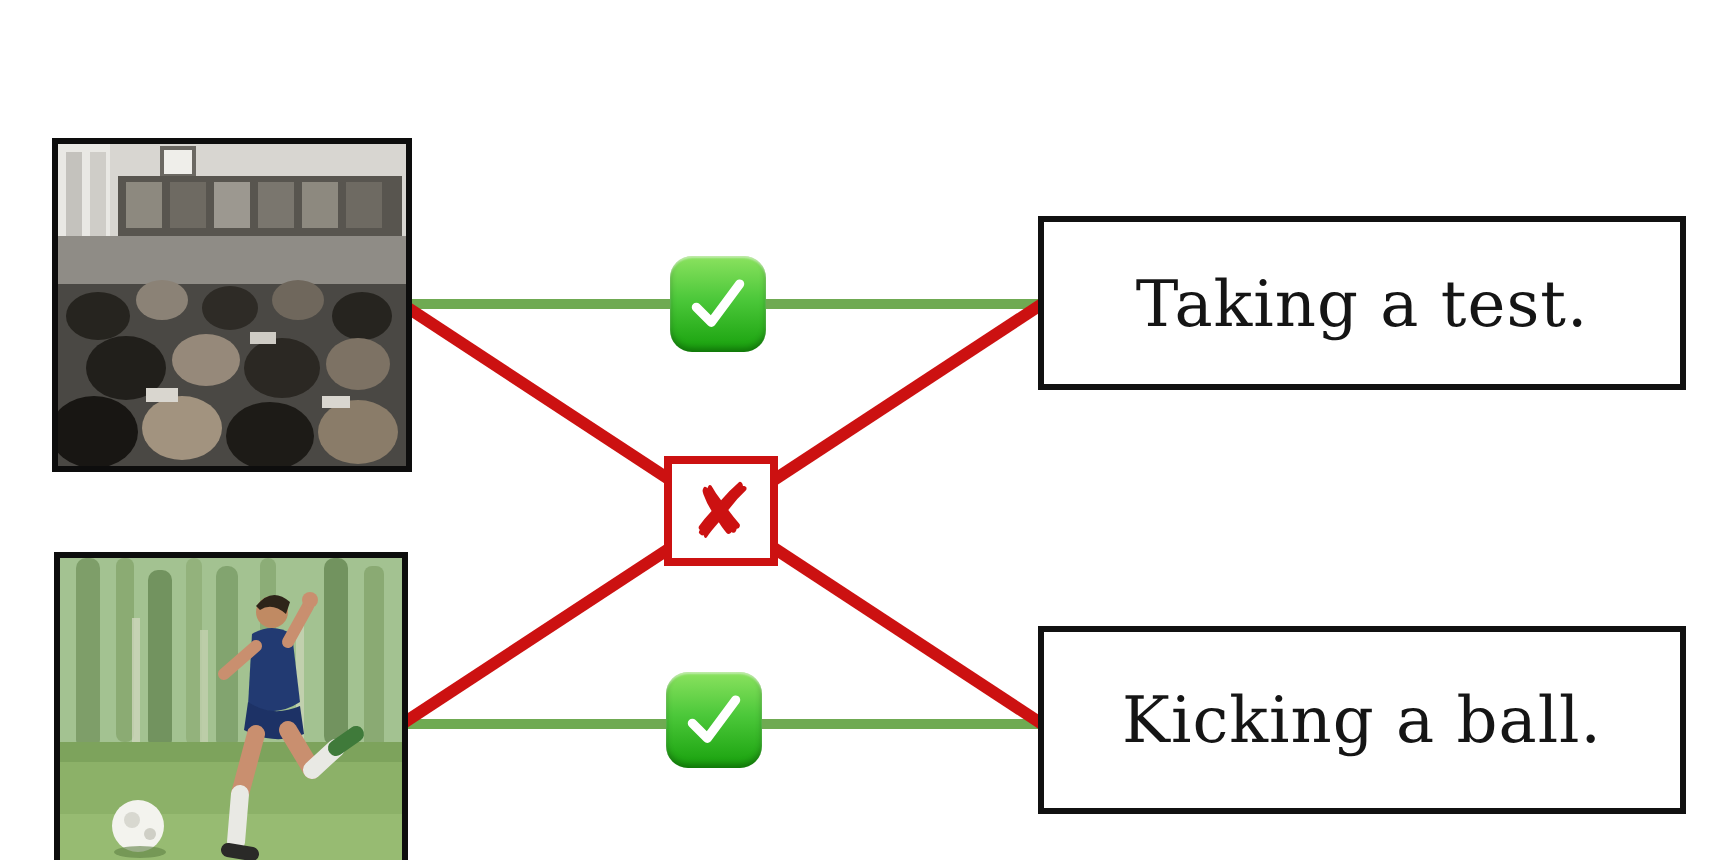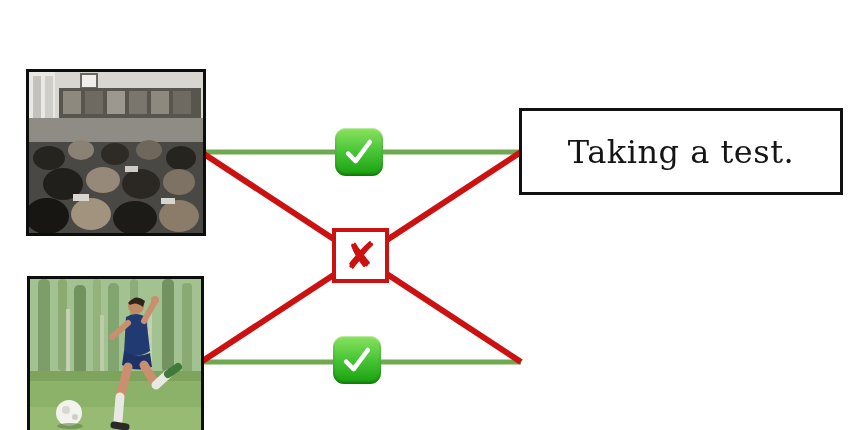--- a/index.html
+++ b/index.html
@@ -138,20 +138,23 @@
         <path d="M114 86 L126 106" stroke="#c98f6f" stroke-width="9" stroke-linecap="round" fill="none"></path>
         <path d="M126 106 L138 95" stroke="#e9e9e4" stroke-width="9" stroke-linecap="round" fill="none"></path>
         <path d="M138 95 L148 88" stroke="#3f7a3a" stroke-width="8" stroke-linecap="round" fill="none"></path>
       </g>
     </svg>
   </div>
 
   <div class="label-box label-top">
     <span>Taking a test.</span>
   </div>
+  <div class="label-box label-bottom">
+    <span>Kicking a ball.</span>
+  </div>
 
   <div class="check check-top">
     <svg viewBox="0 0 48 48">
       <path d="M11 26 L20 35 L37 12" fill="none" stroke="#ffffff" stroke-width="5.5" stroke-linecap="round" stroke-linejoin="round"></path>
     </svg>
   </div>
   <div class="check check-bottom">
     <svg viewBox="0 0 48 48">
       <path d="M11 26 L20 35 L37 12" fill="none" stroke="#ffffff" stroke-width="5.5" stroke-linecap="round" stroke-linejoin="round"></path>
     </svg>

